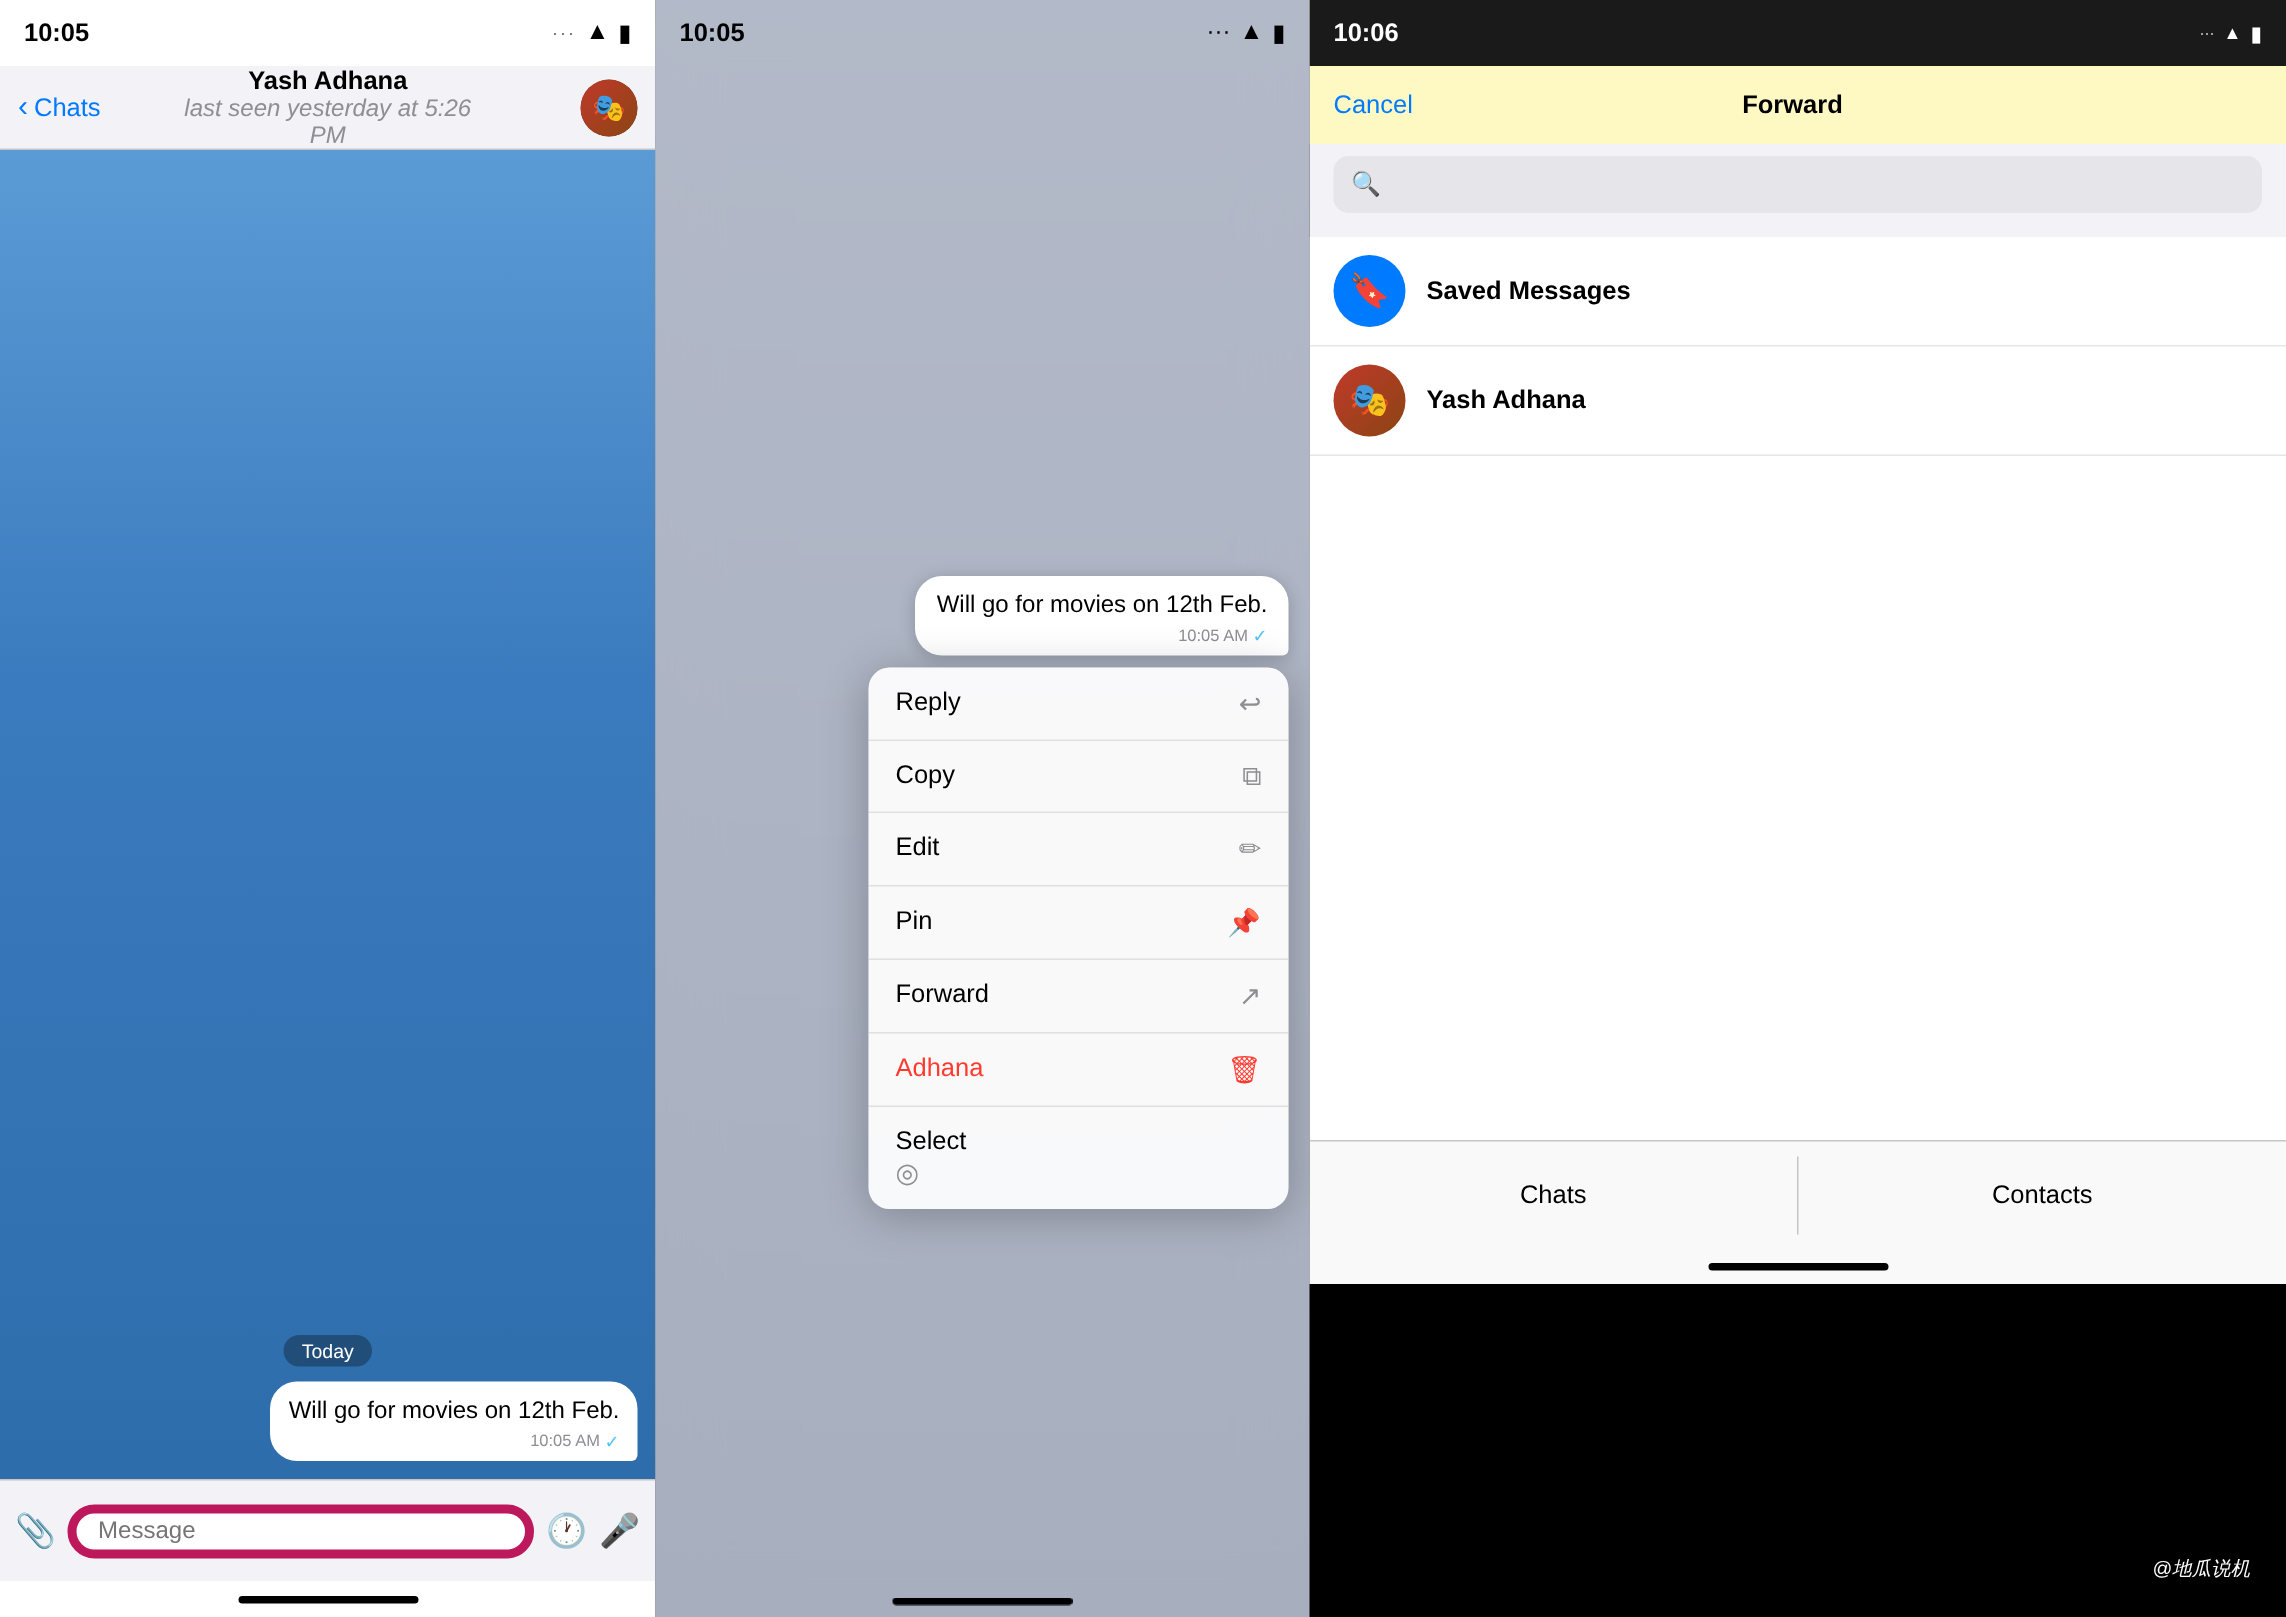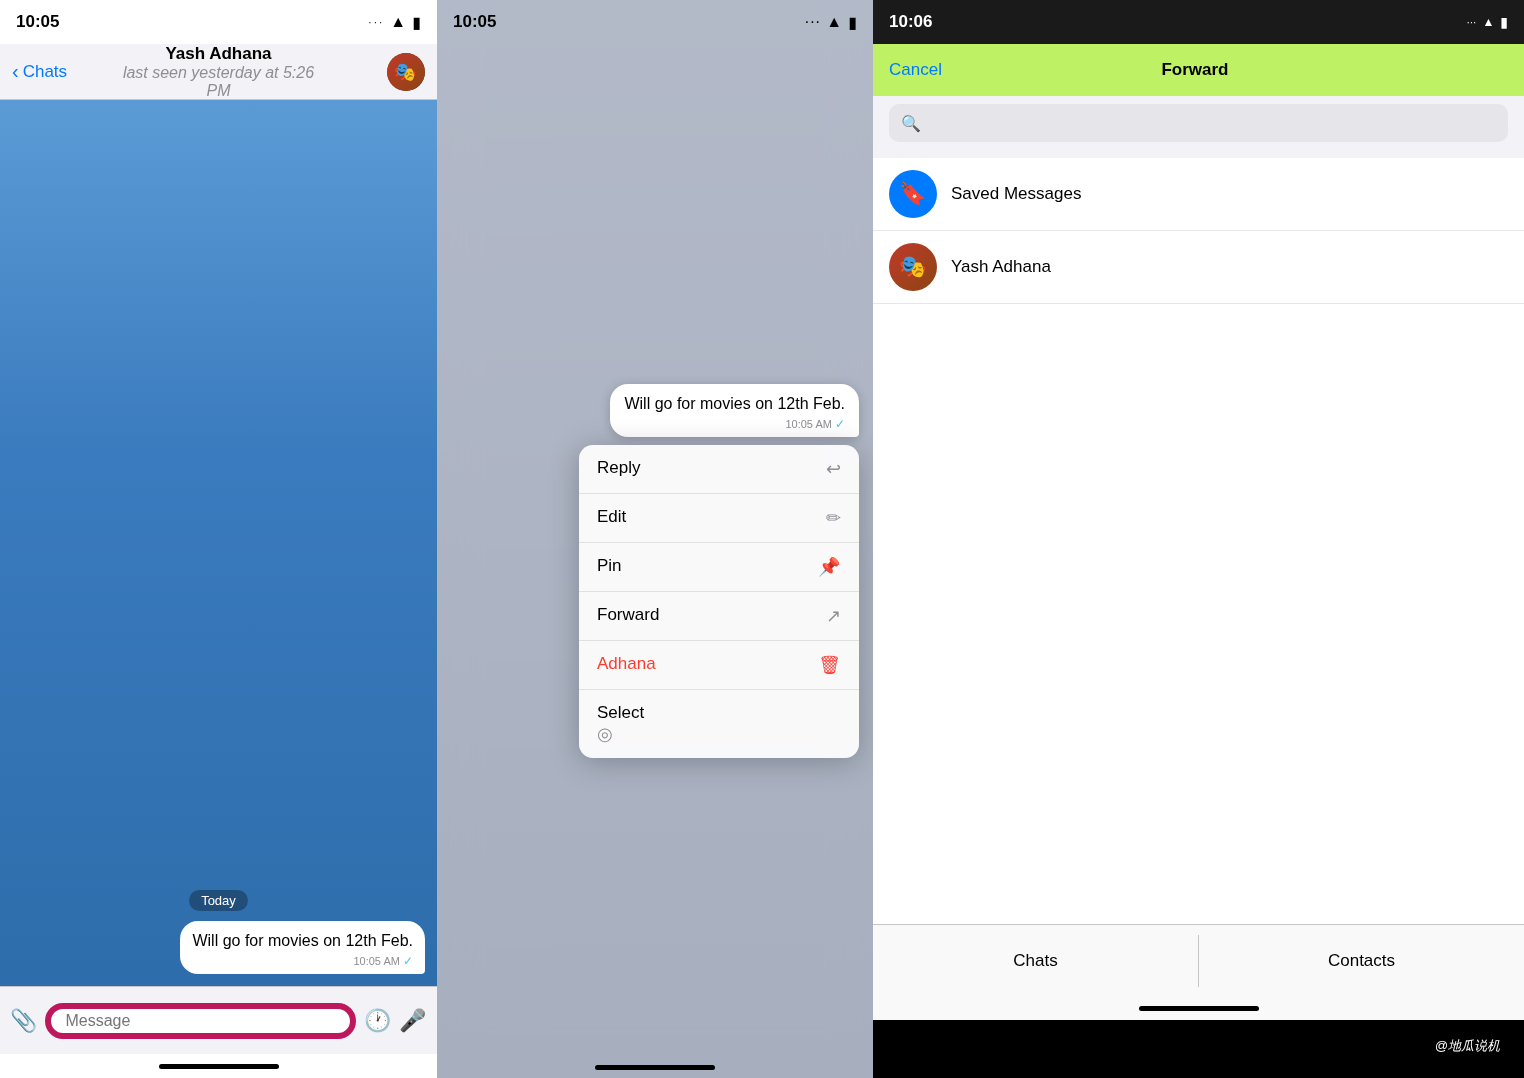--- a/index.html
+++ b/index.html
@@ -287,29 +287,29 @@
       left: 0;
       right: 0;
       display: flex;
       justify-content: center;
       z-index: 10;
     }
 
     
     .panel-forward {
       width: 651px;
-      height: 1020px;
+      height: 856px;
       background: #f2f2f7;
       display: flex;
       flex-direction: column;
       overflow: hidden;
     }
     .fwd-nav {
       height: 52px;
-      background: #bef264;
+      background: #fef9c3;
       display: flex;
       align-items: center;
       padding: 0 16px;
       justify-content: space-between;
     }
     .fwd-cancel {
       font-size: 17px;
       color: #007aff;
       cursor: pointer;
     }
@@ -365,21 +365,21 @@
       flex-shrink: 0;
     }
     .fwd-avatar-saved {
       background: #007aff;
     }
     .fwd-avatar-user {
       background: linear-gradient(135deg, #c0392b, #8B4513);
     }
     .fwd-item-name {
       font-size: 17px;
-      font-weight: 400;
+      font-weight: 700;
       color: #000;
     }
     .fwd-bottom-tabs {
       height: 72px;
       background: #f9f9f9;
       border-top: 1px solid #c6c6c8;
       display: flex;
       align-items: center;
     }
     .fwd-tab {
@@ -483,20 +483,24 @@
         <span class="bubble-check">✓</span>
       </div>
     </div>
 
     <div class="context-menu">
       <div class="menu-item">
         <span class="menu-item-label">Reply</span>
         <span class="menu-item-icon">↩</span>
       </div>
       <div class="menu-item">
+        <span class="menu-item-label">Copy</span>
+        <span class="menu-item-icon">⧉</span>
+      </div>
+      <div class="menu-item">
         <span class="menu-item-label">Edit</span>
         <span class="menu-item-icon">✏</span>
       </div>
       <div class="menu-item">
         <span class="menu-item-label">Pin</span>
         <span class="menu-item-icon">📌</span>
       </div>
       <div class="menu-item">
         <span class="menu-item-label">Forward</span>
         <span class="menu-item-icon">↗</span>

